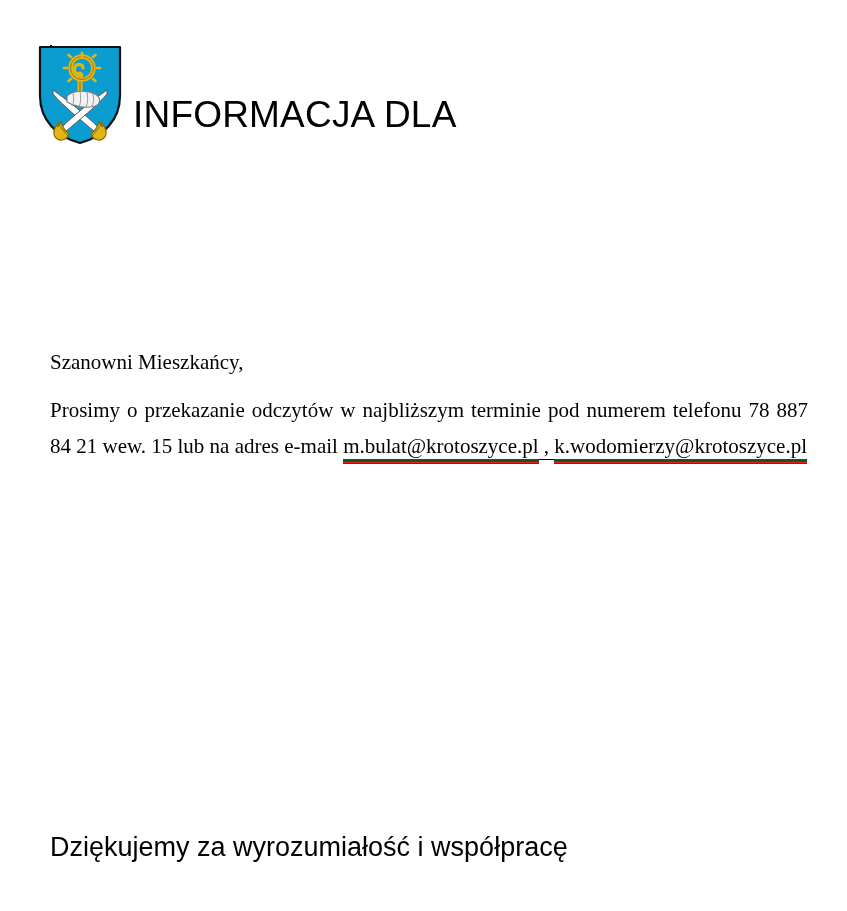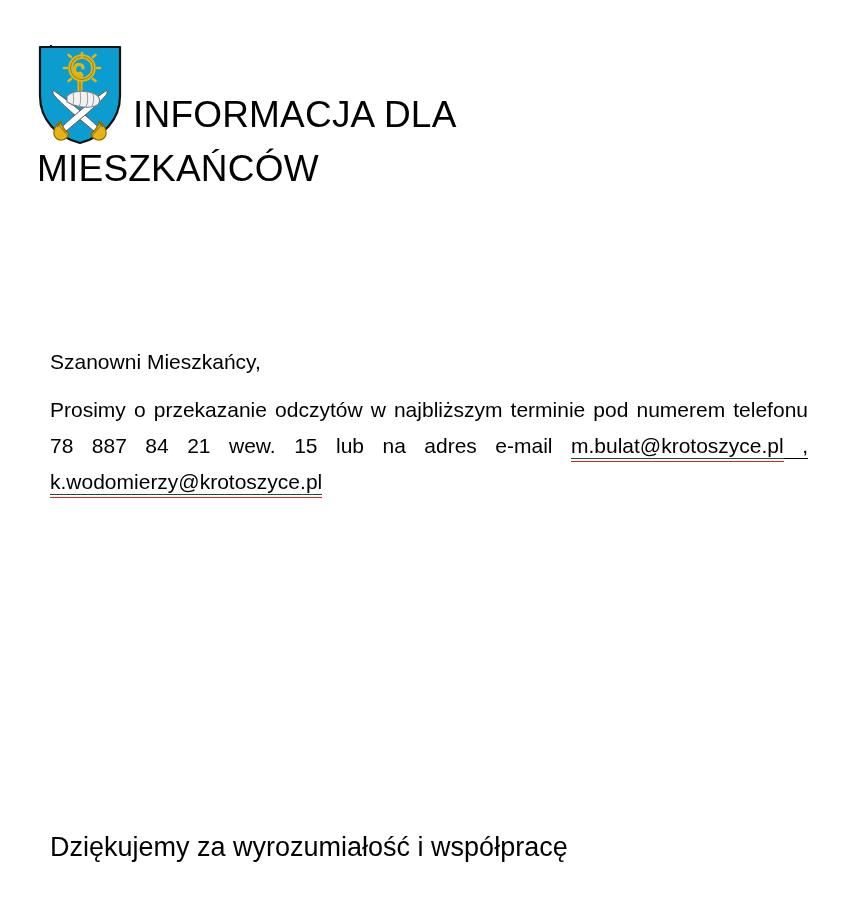--- a/index.html
+++ b/index.html
@@ -62,40 +62,41 @@
   .title-line-2 {
     margin-top: -2px;
   }
 
   
   .body-block {
     position: absolute;
     left: 50px;
     top: 344px;
     width: 758px;
+    font-family: Liberation Serif, serif;
   }
   .para {
     font-size: 21px;
     line-height: 36px;
     margin: 0 0 10px 0;
     color: #000000;
   }
   .para-justify {
     text-align: justify;
     text-align-last: left;
   }
   .para-salutation { margin-bottom: 12px; }
   .para-contact { margin-bottom: 0; }
 
   
   .email-link {
     color: #000000;
     text-decoration: none;
     position: relative;
-    border-bottom: 1px solid #14532d;
+    border-bottom: 5px solid #14532d;
     padding-bottom: 1px;
   }
   .email-link::after {
     content: "";
     position: absolute;
     left: 0;
     right: 0;
     bottom: -4px;
     height: 1.5px;
     background: #e8221a;
@@ -171,21 +172,20 @@
           <path d="M43 47 C44 53 44 59 42 63" fill="none" stroke="#9a9a9a" stroke-width="1"></path>
           <path d="M50 48 C51 53 51 59 49 63" fill="none" stroke="#9a9a9a" stroke-width="1"></path>
           <path d="M56 50 C57 54 57 58 55 62" fill="none" stroke="#9a9a9a" stroke-width="1"></path>
         </g>
       </svg>
     </span>
 
     <span class="title-text-1">INFORMACJA DLA</span>
   </div>
 
-  <div class="title-line title-line-2">MIESZKAŃCÓW</div>
 </div>
 
 <div class="body-block">
 
   <p class="para para-salutation">Szanowni Mieszkańcy,</p>
 
 
   <p class="para para-justify para-contact"><span>Prosimy o przekazanie odczytów w najbliższym terminie pod numerem telefonu 78 887 84 21 wew. 15 lub na adres e-mail</span>
     <span class="email-block"><a class="email-link" href="#">m.bulat@krotoszyce.pl</a><span class="email-sep"> , </span><a class="email-link" href="#">k.wodomierzy@krotoszyce.pl</a></span>
   </p>

